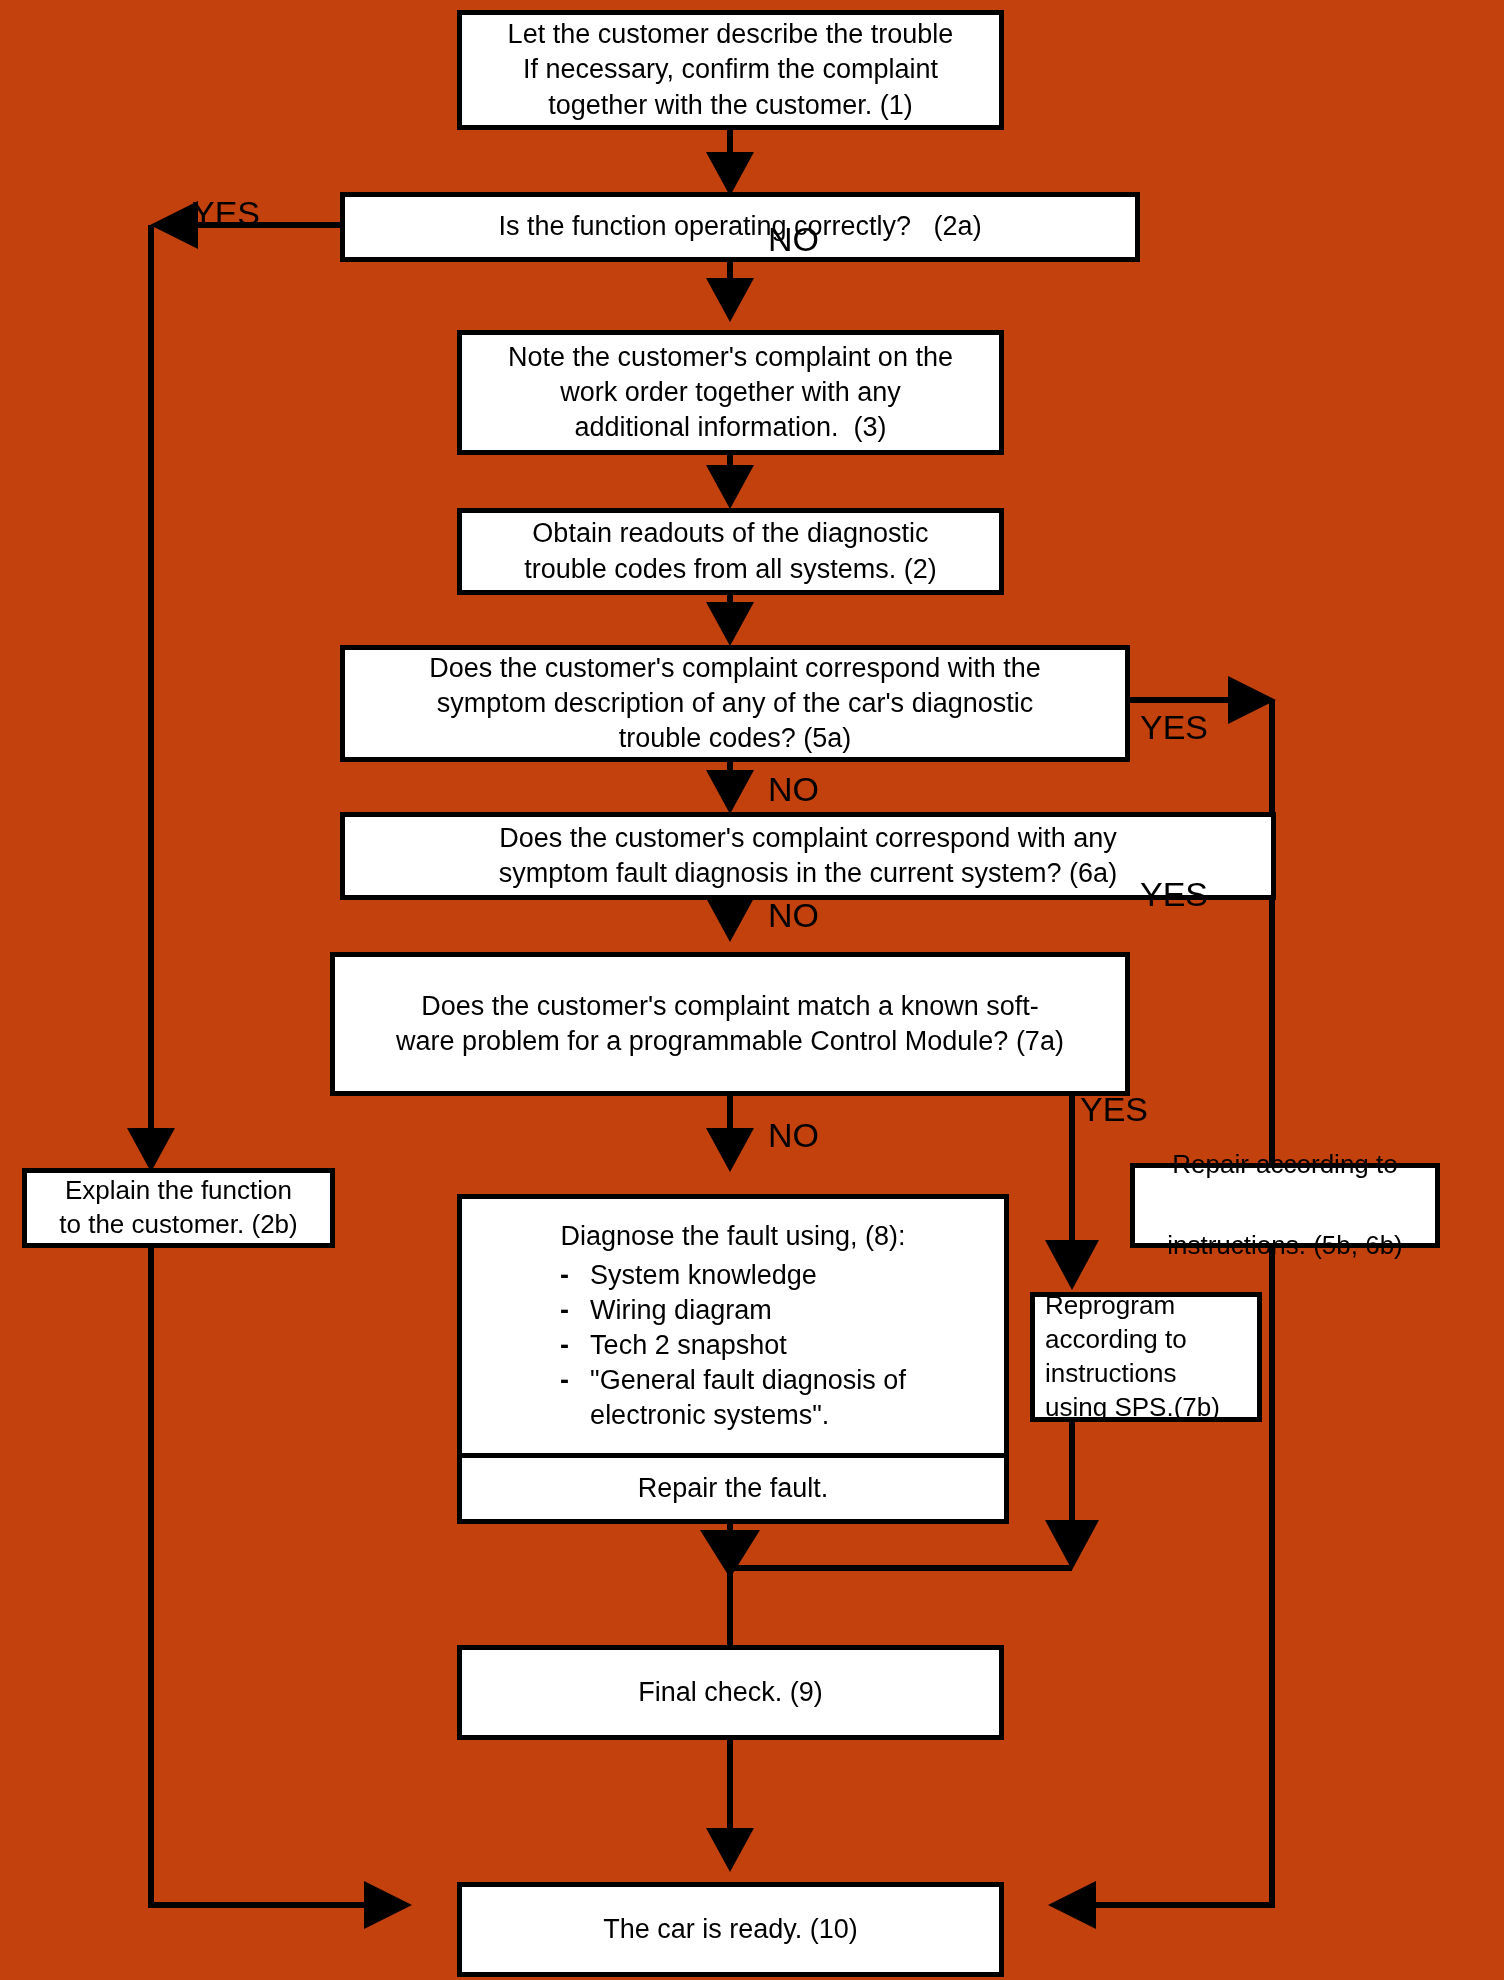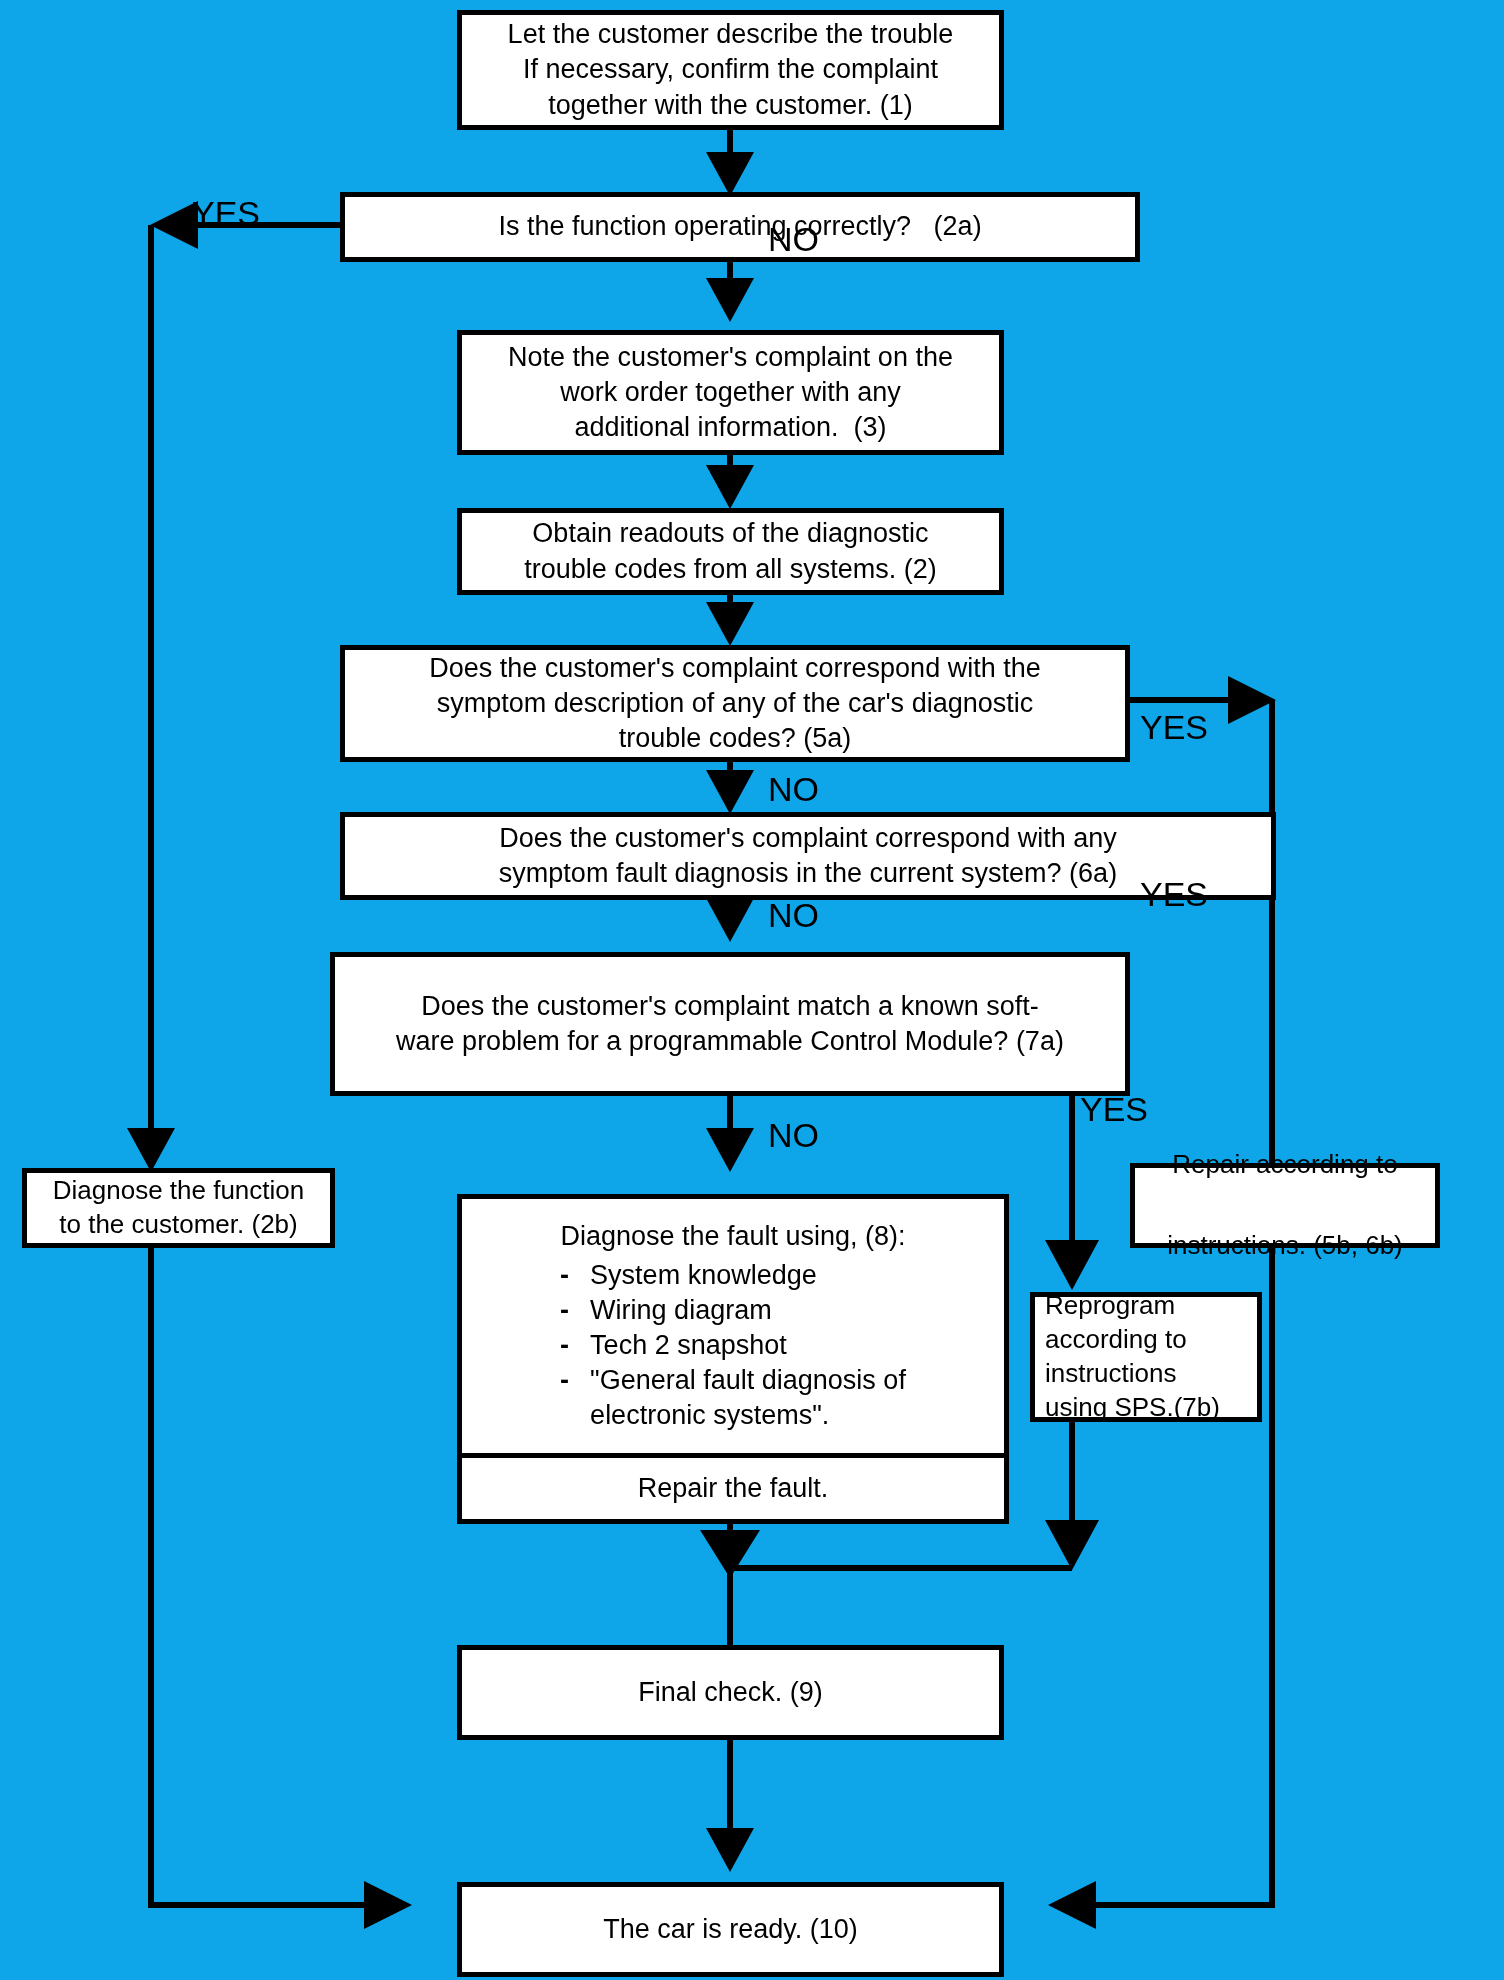--- a/index.html
+++ b/index.html
@@ -4,21 +4,21 @@
 <style>
   html, body {
     margin: 0;
     padding: 0;
     background: #ffffff;
   }
   #chart-root {
     position: relative;
     width: 1504px;
     height: 1980px;
-    background: #0ea5e9;
+    background: #c2410c;
     font-family: "Liberation Sans", sans-serif;
     color: #000000;
     overflow: hidden;
   }
   .node {
     position: absolute;
     box-sizing: border-box;
     border: 5px solid #000000;
     background: #ffffff;
     display: flex;
@@ -177,21 +177,21 @@
     <span class="line">Does the customer's complaint correspond with any</span>
     <span class="line">symptom fault diagnosis in the current system? (6a)</span>
   </div>
 
   <div class="node" style="left:330px; top:952px; width:800px; height:144px;">
     <span class="line">Does the customer's complaint match a known soft-</span>
     <span class="line">ware problem for a programmable Control Module? (7a)</span>
   </div>
 
   <div class="node" style="left:22px; top:1168px; width:313px; height:80px; font-size:26px;">
-    <span class="line">Diagnose the function</span>
+    <span class="line">Explain the function</span>
     <span class="line">to the customer. (2b)</span>
   </div>
 
   <div class="node split" style="left:457px; top:1194px; width:552px; height:330px;">
     <div class="seg-top">
       <span class="line" style="margin-bottom:4px;">Diagnose the fault using, (8):</span>
       <div class="bullets">
         <div class="bullet-row">
           <span class="bullet-dash">-</span>
           <span class="bullet-text">System knowledge</span>

